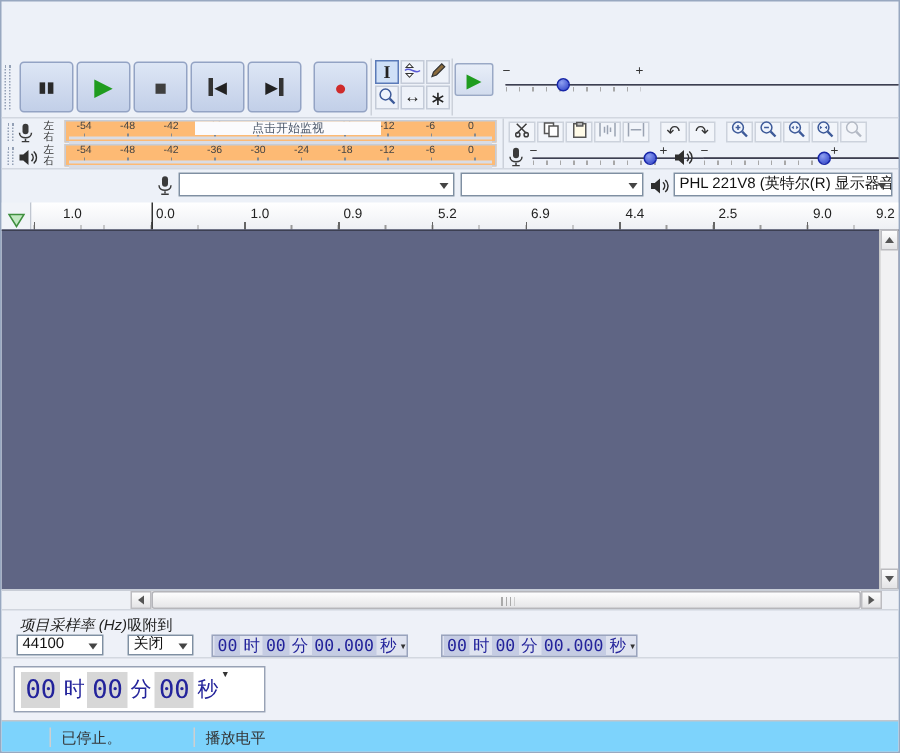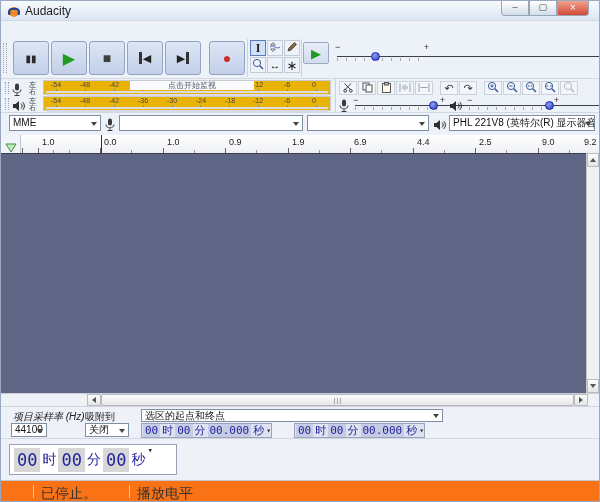--- a/index.html
+++ b/index.html
@@ -47,21 +47,21 @@
   .slider .minus{position:absolute;left:0;top:-2px;font-size:9px;color:#333;}
   .slider .plus{position:absolute;right:0;top:-2px;font-size:9px;color:#333;}
   .slider .track{position:absolute;left:2px;right:2px;top:12px;height:1px;background:#8a8a8a;}
   .slider .ticks{position:absolute;left:2px;right:2px;top:14px;height:3px;background:repeating-linear-gradient(90deg,#a8a8a8 0 1px,transparent 1px 9px);}
   .sthumb{position:absolute;top:8px;width:9px;height:9px;border-radius:50%;background:radial-gradient(circle at 35% 30%,#8fa0f0,#2a3ec8);border:1px solid #1726a8;}
 
   
   .meter{position:absolute;left:2px;width:330px;height:16px;}
   .meter .chs{position:absolute;left:26px;top:1px;font-size:7px;line-height:7px;color:#333;display:flex;flex-direction:column;}
   .meter .micon{position:absolute;left:9px;top:2px;}
-  .meter .scale{position:absolute;left:40px;right:2px;top:0;bottom:1px;background:#eab308;border:1px solid #c6ccd6;}
+  .meter .scale{position:absolute;left:40px;right:2px;top:0;bottom:1px;background:#fdba74;border:1px solid #c6ccd6;}
   .mt{position:absolute;top:0;font-size:7px;color:#444;transform:translateX(-50%);line-height:8px;}
   .mtickrow{position:absolute;left:0;right:0;top:8px;height:3px;background:repeating-linear-gradient(90deg,#888 0 1px,transparent 1px 28.9px);background-position:12px 0;}
   .mbar{position:absolute;left:2px;right:2px;height:2px;background:#d9dce4;}
   .moverlay{position:absolute;left:86px;top:0;width:124px;height:9px;background:#fbfbfd;font-size:8px;line-height:9px;text-align:center;color:#4a5668;}
 
   
   .editbar{position:absolute;left:338px;top:79px;height:16px;display:flex;align-items:center;gap:1px;}
   .ebtn{width:18px;height:14px;display:flex;align-items:center;justify-content:center;border:1px solid #ccd2dc;background:#f2f5fa;}
   .ebtn .gly{font-size:11px;line-height:11px;color:#333;}
   .egap{width:5px;}
@@ -106,44 +106,28 @@
   .tfield .dd{color:#333;font-size:8px;margin-left:1px;}
 
   
   .timebar{position:absolute;left:0;top:437px;width:100%;height:42px;background:#eef1f8;border-top:1px solid #d3d8e0;}
   .bigtime{position:absolute;left:8px;top:5px;width:168px;height:31px;display:flex;align-items:center;background:#fff;border:1px solid #98a2b5;font-family:"DejaVu Sans Mono",monospace;font-size:17px;color:#23239b;padding:0 2px;}
   .bigtime .d{background:#d7d7d7;padding:1px 3px;margin:0 2px;line-height:22px;}
   .bigtime .u{font-size:14px;font-family:"Liberation Sans",sans-serif;}
   .bigtime .dd{color:#333;font-size:9px;margin-left:2px;align-self:flex-start;}
 
   
-  .statusbar{position:absolute;left:0;top:479px;width:100%;height:22px;background:#f97316;border-top:1px solid #c2c6cc;font-size:14px;color:#333;}
+  .statusbar{position:absolute;left:0;top:479px;width:100%;height:22px;background:#7dd3fc;border-top:1px solid #c2c6cc;font-size:10px;color:#333;}
   .svline{position:absolute;top:4px;height:13px;width:1px;background:#cfcfcf;}
 </style>
 </head>
 <body>
 
 <div class="win">
 
-  <div class="titlebar">
-    <span class="app-icon">
-      <svg width="14" height="14">
-          <circle cx="7" cy="8" r="5" fill="#f08a24"></circle>
-          <path d="M2 8 C2 3.5 12 3.5 12 8" fill="none" stroke="#23409a" stroke-width="2"></path>
-          <rect x="1" y="7" width="2.4" height="4" rx="1" fill="#23409a"></rect>
-          <rect x="10.6" y="7" width="2.4" height="4" rx="1" fill="#23409a"></rect>
-        </svg>
-    </span>
-    <span class="title-text">Audacity</span>
-    <div class="winbtns">
-      <div class="wbtn min">–</div>
-      <div class="wbtn">▢</div>
-      <div class="wbtn close">×</div>
-    </div>
-  </div>
 
 
   <div class="grip" style="top:42px;bottom:auto;height:30px;"></div>
   <div class="transport">
     <div class="tbtn">
         <span class="ic-pause">▮▮</span>
       </div>
     <div class="tbtn">
         <span class="ic-play">▶</span>
       </div>
@@ -377,21 +361,20 @@
       <div class="track" style="top:8px;"></div>
       <div class="ticks" style="top:10px;"></div>
       <div class="sthumb" style="left:78px;top:4px;"></div>
     </div>
   </div>
 
   <div class="hdiv" style="top:111px;"></div>
 
   <div class="devbar">
     <div class="grip" style="top:115px;bottom:auto;height:14px;"></div>
-    <div class="combo" style="left:8px;top:2px;width:92px;"><span>MME</span><span class="carrow"></span></div>
     <span style="position:absolute;left:104px;top:4px;"><svg width="10" height="13">
           <rect x="3" y="0.5" width="4" height="7" rx="2" fill="#3a3a3a"></rect>
           <path d="M1 6.5 C1 11 9 11 9 6.5" fill="none" stroke="#3a3a3a"></path>
           <path d="M5 10.5 V12" stroke="#3a3a3a"></path>
           <path d="M2.5 12.5 H7.5" stroke="#3a3a3a"></path>
         </svg></span>
     <div class="combo" style="left:118px;top:2px;width:184px;"><span></span><span class="carrow"></span></div>
     <div class="combo" style="left:306px;top:2px;width:122px;"><span></span><span class="carrow"></span></div>
     <span style="position:absolute;left:432px;top:4px;"><svg width="13" height="12">
           <path d="M1 4 H3.5 L7 1 V11 L3.5 8 H1 Z" fill="#2f2f2f"></path>
@@ -407,21 +390,21 @@
             <path d="M1 1 H11 L6 9 Z" fill="#c2e8c2" stroke="#3f8f3f"></path>
           </svg></span>
     </div>
     <div class="ruler-strip">
       <div class="rminor"></div>
       <div class="rmajor"></div>
       <span class="rlabel" style="left:21px">1.0</span>
       <span class="rlabel" style="left:83px">0.0</span>
       <span class="rlabel" style="left:146px">1.0</span>
       <span class="rlabel" style="left:208px">0.9</span>
-      <span class="rlabel" style="left:271px">1.9</span>
+      <span class="rlabel" style="left:271px">5.2</span>
       <span class="rlabel" style="left:333px">6.9</span>
       <span class="rlabel" style="left:396px">4.4</span>
       <span class="rlabel" style="left:458px">2.5</span>
       <span class="rlabel" style="left:521px">9.0</span>
       <span class="rlabel" style="left:563px">9.2</span>
       <div class="cursor0"></div>
     </div>
   </div>
 
   <div class="track"></div>
@@ -443,26 +426,25 @@
         </div>
       <div class="hbtn" style="right:0;">
           <div class="tri-rt"></div>
         </div>
     </div>
   </div>
 
   <div class="selbar">
 
     <span class="slabel" style="left:12px;font-style:italic;">项目采样率 (Hz)</span>
-    <div class="combo" style="left:10px;top:16px;width:36px;height:14px;line-height:12px;"><span>44100</span><span class="carrow" style="top:5px;"></span></div>
+    <div class="combo" style="left:10px;top:16px;width:58px;height:14px;line-height:12px;"><span>44100</span><span class="carrow" style="top:5px;"></span></div>
 
     <span class="slabel" style="left:84px;">吸附到</span>
     <div class="combo" style="left:84px;top:16px;width:44px;height:14px;line-height:12px;"><span>关闭</span><span class="carrow" style="top:5px;"></span></div>
 
-    <div class="combo" style="left:140px;top:2px;width:302px;height:13px;line-height:11px;"><span>选区的起点和终点</span><span class="carrow" style="top:4px;"></span></div>
     <div class="tfield" style="left:140px;top:16px;">
       <span class="d">00</span>
         <span class="u">时</span>
       <span class="d">00</span>
         <span class="u">分</span>
       <span class="d">00.000</span>
         <span class="u">秒</span>
       <span class="dd">▾</span>
     </div>
     <div class="tfield" style="left:293px;top:16px;">

